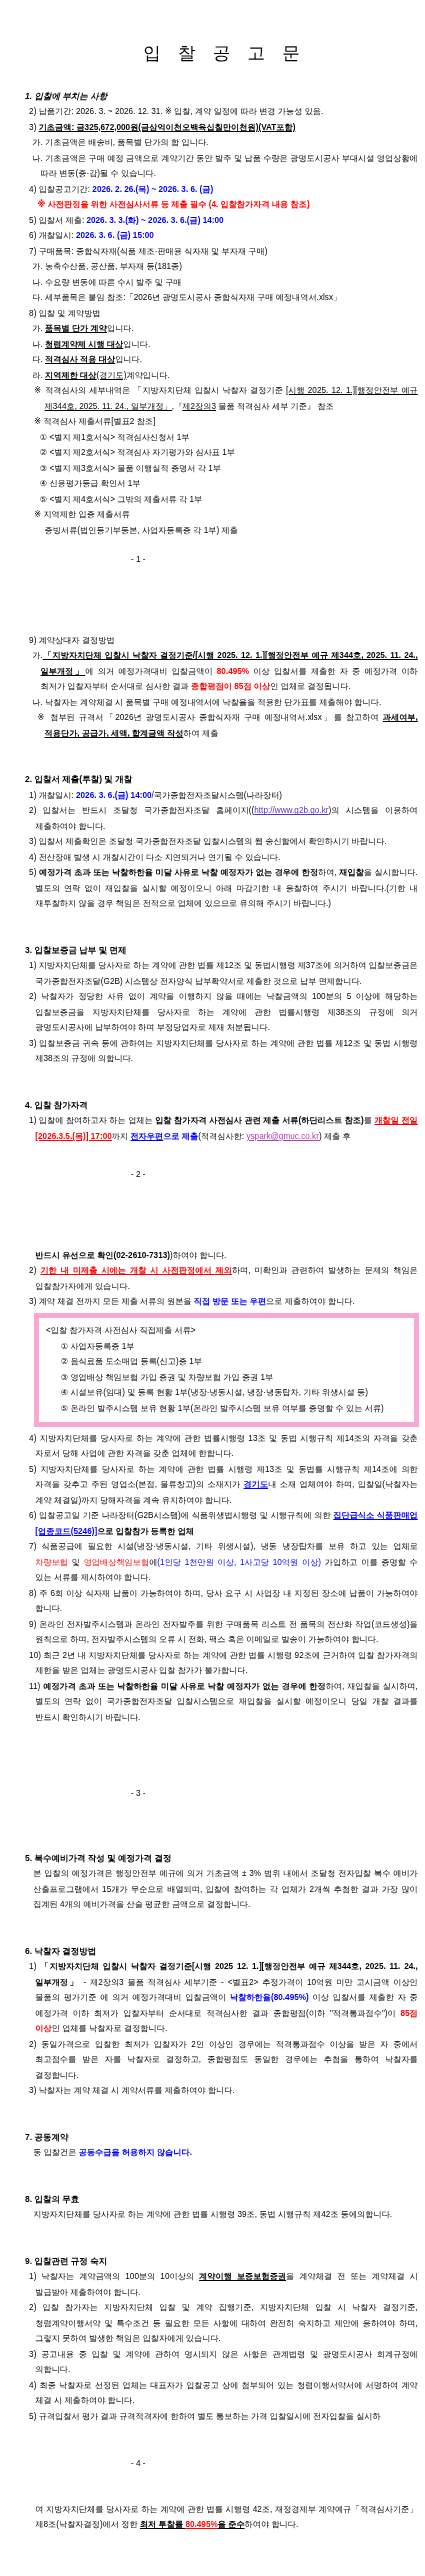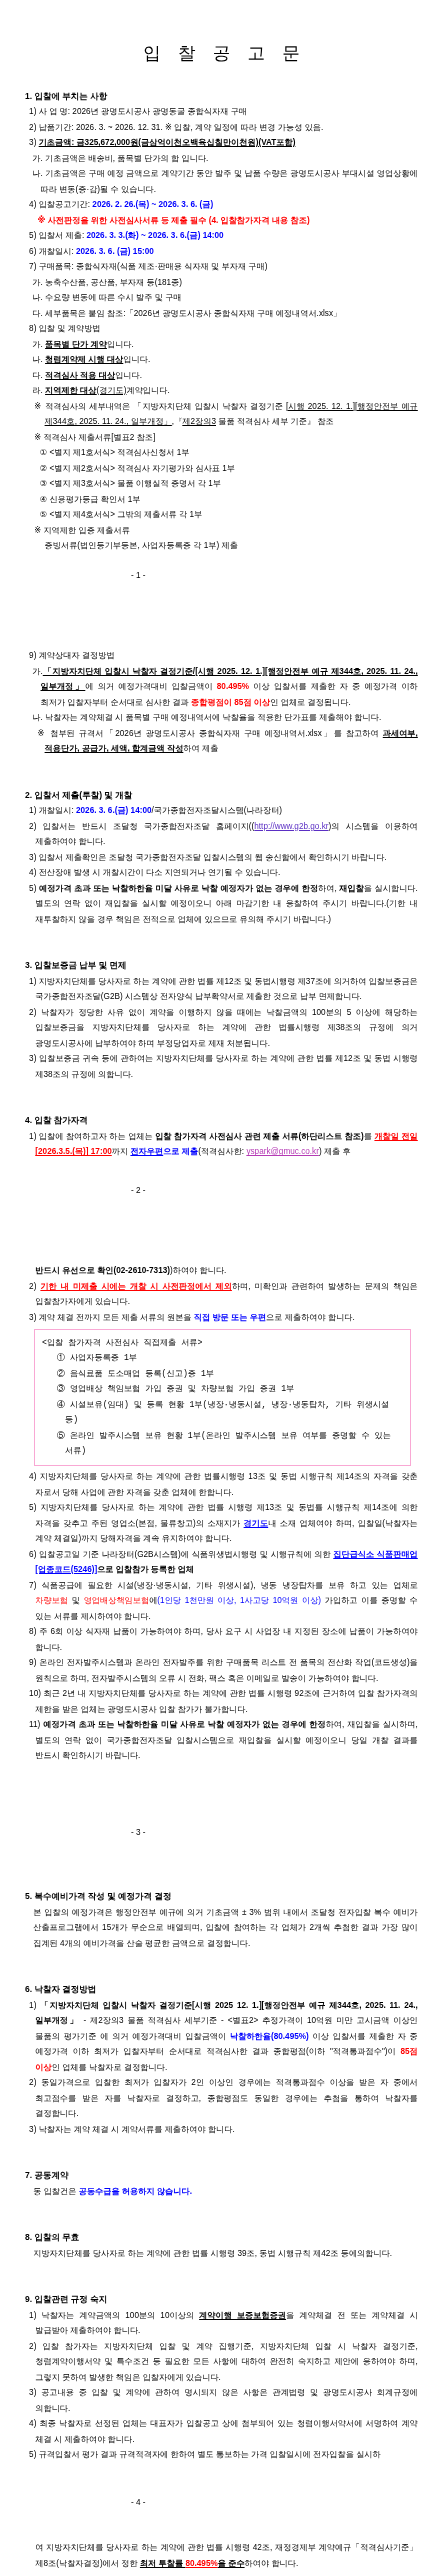--- a/index.html
+++ b/index.html
@@ -21,31 +21,30 @@
   .iC{padding-left:23px;text-indent:-8.2px;}
   .iD{padding-left:19.6px;text-indent:0;}
   .iW{padding-left:10.3px;text-indent:0;}
   .b{font-weight:bold;}
   .u{text-decoration:underline;}
   .r{color:var(--red);}
   .bl{color:var(--blue);}
   .vl{color:var(--violet);}
   .mg{color:var(--magenta);}
   a.vl,a.mg{cursor:pointer;}
-  .box{border:1px solid #f9a8d4;margin:3.1px 0 3.1px 8.8px;width:361px;padding:5.2px 7.2px 6.2px 7.2px;font-family:Liberation Mono, monospace;}
+  .box{border:5px solid #f9a8d4;margin:3.1px 0 3.1px 8.8px;width:361px;padding:5.2px 7.2px 6.2px 7.2px;}
   .box .ln{text-align:left;}
 </style>
 </head>
 <body>
 
 <div class="doc">
   <div>
       <div class="ln t-title"><span>입 찰 공 고 문</span></div>
-      <div class="ln t-h" style="margin-top: 19px;"><span>1. 입찰에 부치는 사항</span></div>
-      <div class="ln t-p iL1"><span>1) 사 업 명: 2026년 광명도시공사 광명동굴 종합식자재 구매</span></div>
+      <div class="ln t-h" style="margin-top: 19px; font-style: italic;"><span>1. 입찰에 부치는 사항</span></div>
       <div class="ln t-p iL1"><span>2) 납품기간: 2026. 3. ~ 2026. 12. 31. ※ 입찰, 계약 일정에 따라 변경 가능성 있음.</span></div>
       <div class="ln t-p iL1"><span>3) </span><span class="b u">기초금액: 금325,672,000원(금삼억이천오백육십칠만이천원)(VAT포함)</span></div>
       <div class="ln t-p iL2"><span>가. 기초금액은 배송비, 품목별 단가의 합 입니다.</span></div>
       <div class="ln t-p iL2"><span>나. 기초금액은 구매 예정 금액으로 계약기간 동안 발주 및 납품 수량은 광명도시공사 부대시설 영업상황에 따라 변동(증·감)될 수 있습니다.</span></div>
       <div class="ln t-p iL1"><span>4) 입찰공고기간: </span><span class="bl b">2026. 2. 26.(목) ~ 2026. 3. 6. (금)</span></div>
       <div class="ln t-p iL3"><span class="r b">※ 사전판정을 위한 사전심사서류 등 제출 필수 (4. 입찰참가자격 내용 참조)</span></div>
       <div class="ln t-p iL1"><span>5) 입찰서 제출: </span><span class="bl b">2026. 3. 3.(화) ~ 2026. 3. 6.(금) 14:00</span></div>
       <div class="ln t-p iL1"><span>6) 개찰일시: </span><span class="bl b">2026. 3. 6. (금) 15:00</span></div>
       <div class="ln t-p iL1"><span>7) 구매품목: 종합식자재(식품 제조·판매용 식자재 및 부자재 구매)</span></div>
       <div class="ln t-p iL2"><span>가. 농축수산품, 공산품, 부자재 등(181종)</span></div>

